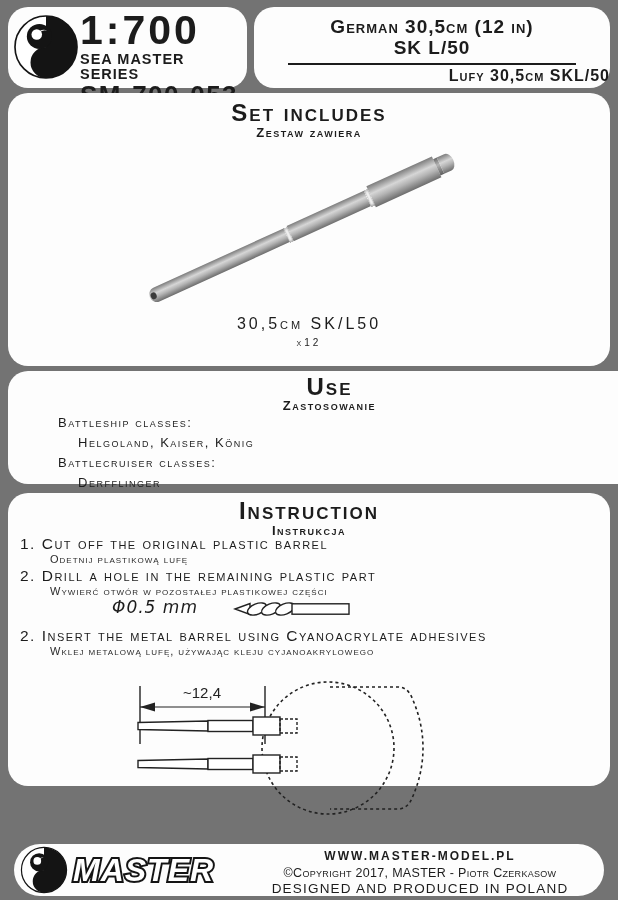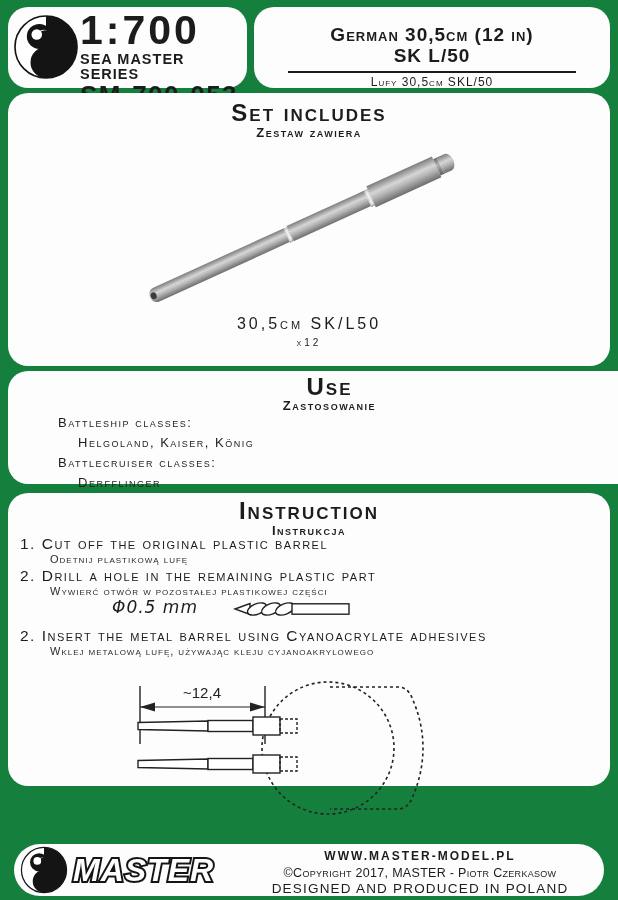--- a/index.html
+++ b/index.html
@@ -1,36 +1,36 @@
 <!DOCTYPE html>
 <html><head>
 <meta charset="utf-8">
 <style>
   html,body{margin:0;padding:0;}
   #page{
     position:relative;width:618px;height:900px;overflow:hidden;
-    background:#15803d;
+    background:#737373;
     font-family:"Liberation Sans",sans-serif;color:#1c1c1c;
   }
   .panel{position:absolute;background:#fdfdfd;border-radius:20px;}
 
   
   #brand-panel{left:8px;top:7px;width:239px;height:81px;}
   #brand-text{position:absolute;left:72px;top:1px;width:164px;}
   #scale-text{font-size:41px;font-weight:bold;letter-spacing:3px;line-height:44px;}
   #series-text{font-size:14.5px;font-weight:bold;letter-spacing:1px;line-height:15px;}
   #product-code{font-size:26px;font-weight:bold;letter-spacing:1.5px;line-height:26px;}
   .logo-svg{position:absolute;}
   #header-logo{left:5px;top:7px;width:66px;height:66px;}
 
   #title-panel{left:254px;top:7px;width:356px;height:81px;text-align:center;}
   .title-line{font-size:19px;font-weight:bold;font-variant:small-caps;letter-spacing:1px;line-height:21px;}
-  #title-line1{padding-top:17px;}
+  #title-line1{padding-top:9px;}
   #title-divider{width:288px;height:2px;background:#1c1c1c;margin:5px auto 2px auto;}
-  .subtitle{font-size:12px;font-weight:normal;font-variant:small-caps;letter-spacing:1px;}
+  .subtitle{font-size:16px;font-weight:bold;font-variant:small-caps;letter-spacing:1px;text-align:right;}
 
   
   #set-panel{left:8px;top:93px;width:602px;height:273px;}
   #use-panel{left:8px;top:371px;width:602px;height:113px;padding-left:41px;}
   #instr-panel{left:8px;top:493px;width:602px;height:293px;}
 
   .sec-head{position:absolute;left:0;width:100%;text-align:center;
     font-size:24px;font-weight:bold;font-variant:small-caps;letter-spacing:2px;}
   .sec-sub{position:absolute;left:0;width:100%;text-align:center;
     font-size:13px;font-weight:bold;font-variant:small-caps;letter-spacing:1.5px;}

